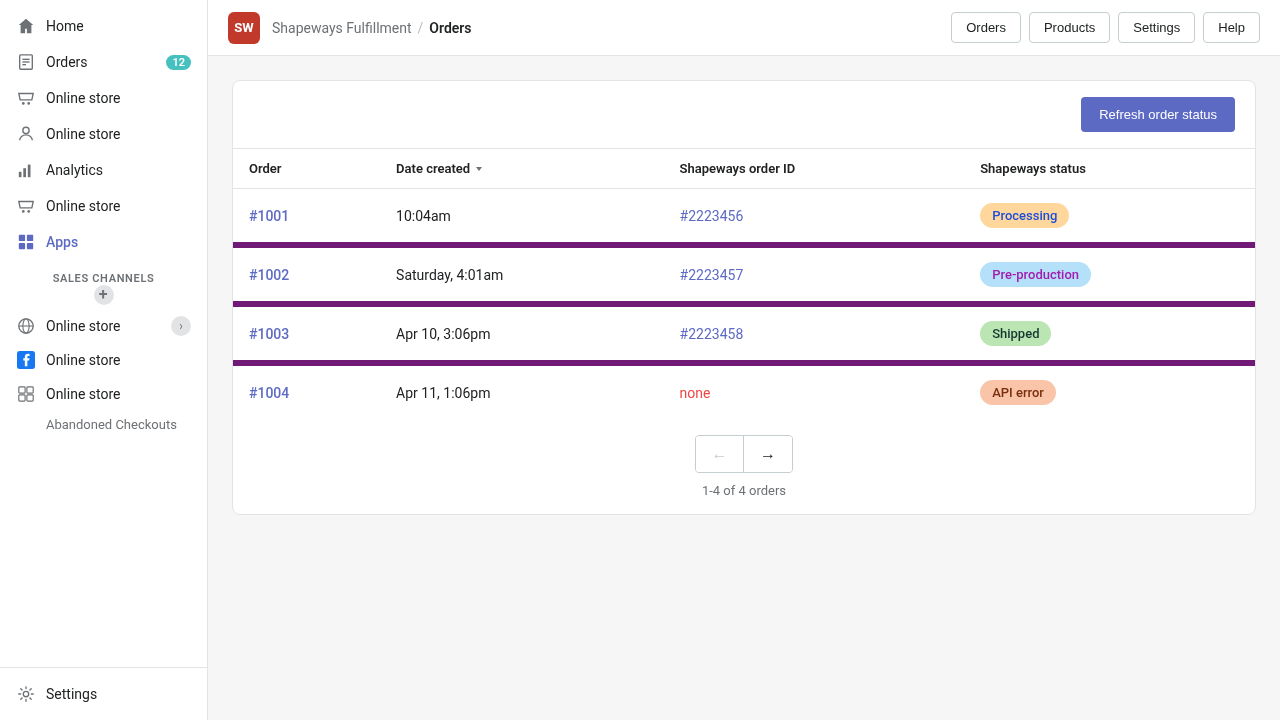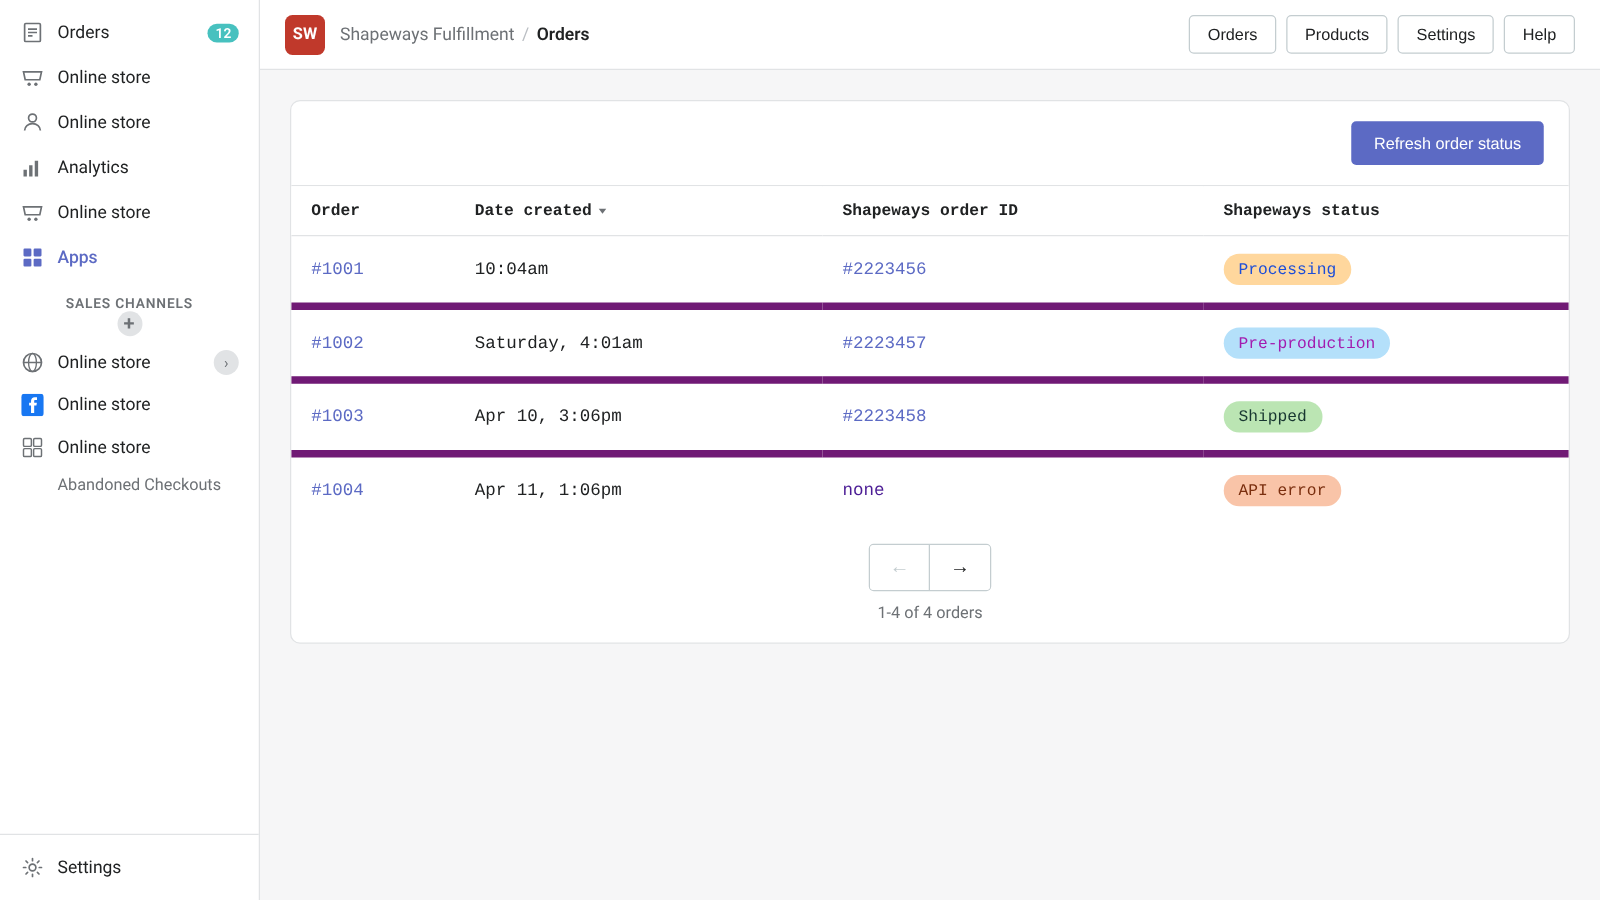--- a/index.html
+++ b/index.html
@@ -190,21 +190,20 @@
       font-size: 13px;
       font-weight: 500;
       cursor: pointer;
     }
 
     
     table {
       width: 100%;
       border-collapse: collapse;
       font-size: 14px;
-      font-family: Liberation Mono, monospace;
     }
     thead th {
       text-align: left;
       padding: 12px 16px;
       font-weight: 600;
       color: #202223;
       font-size: 13px;
       border-bottom: 1px solid #e1e3e5;
       background: #fff;
     }
@@ -220,21 +219,21 @@
     }
     .order-link {
       color: #5c6ac4;
       text-decoration: none;
       font-weight: 500;
     }
     .shapeways-link {
       color: #5c6ac4;
       text-decoration: none;
     }
-    .none-text { color: #4c1d95; }
+    .none-text { color: #ef4444; }
 
     
     .status-badge {
       display: inline-block;
       padding: 5px 12px;
       border-radius: 20px;
       font-size: 13px;
       font-weight: 500;
     }
     .status-processing { background: #ffd79d; color: #1d4ed8; }
@@ -278,20 +277,28 @@
 
     
     svg { display: block; }
   </style>
 </head>
 <body>
 
 <div id="sidebar">
   <nav class="sidebar-nav">
 
+    <div class="sidebar-item">
+      <span class="icon">
+        <svg width="18" height="18" viewBox="0 0 20 20" fill="none">
+            <path d="M10 2L2 9h2v9h5v-5h2v5h5V9h2L10 2z" fill="#6d7175"></path>
+          </svg>
+      </span>
+      <span>Home</span>
+    </div>
 
     <div class="sidebar-item">
       <span class="icon">
         <svg width="18" height="18" viewBox="0 0 20 20" fill="none">
             <rect x="3" y="2" width="14" height="16" rx="1" stroke="#6d7175" stroke-width="1.5"></rect>
             <line x1="6" y1="7" x2="14" y2="7" stroke="#6d7175" stroke-width="1.5"></line>
             <line x1="6" y1="10" x2="14" y2="10" stroke="#6d7175" stroke-width="1.5"></line>
             <line x1="6" y1="13" x2="10" y2="13" stroke="#6d7175" stroke-width="1.5"></line>
           </svg>
       </span>

